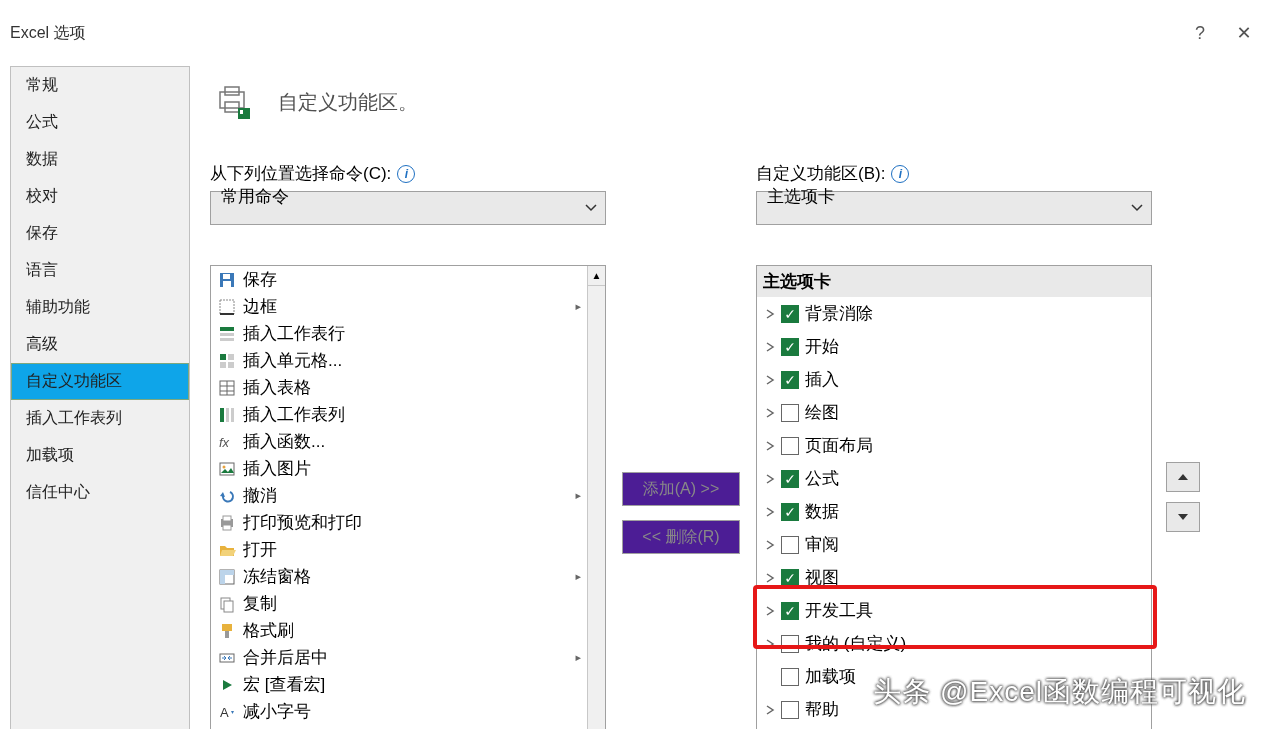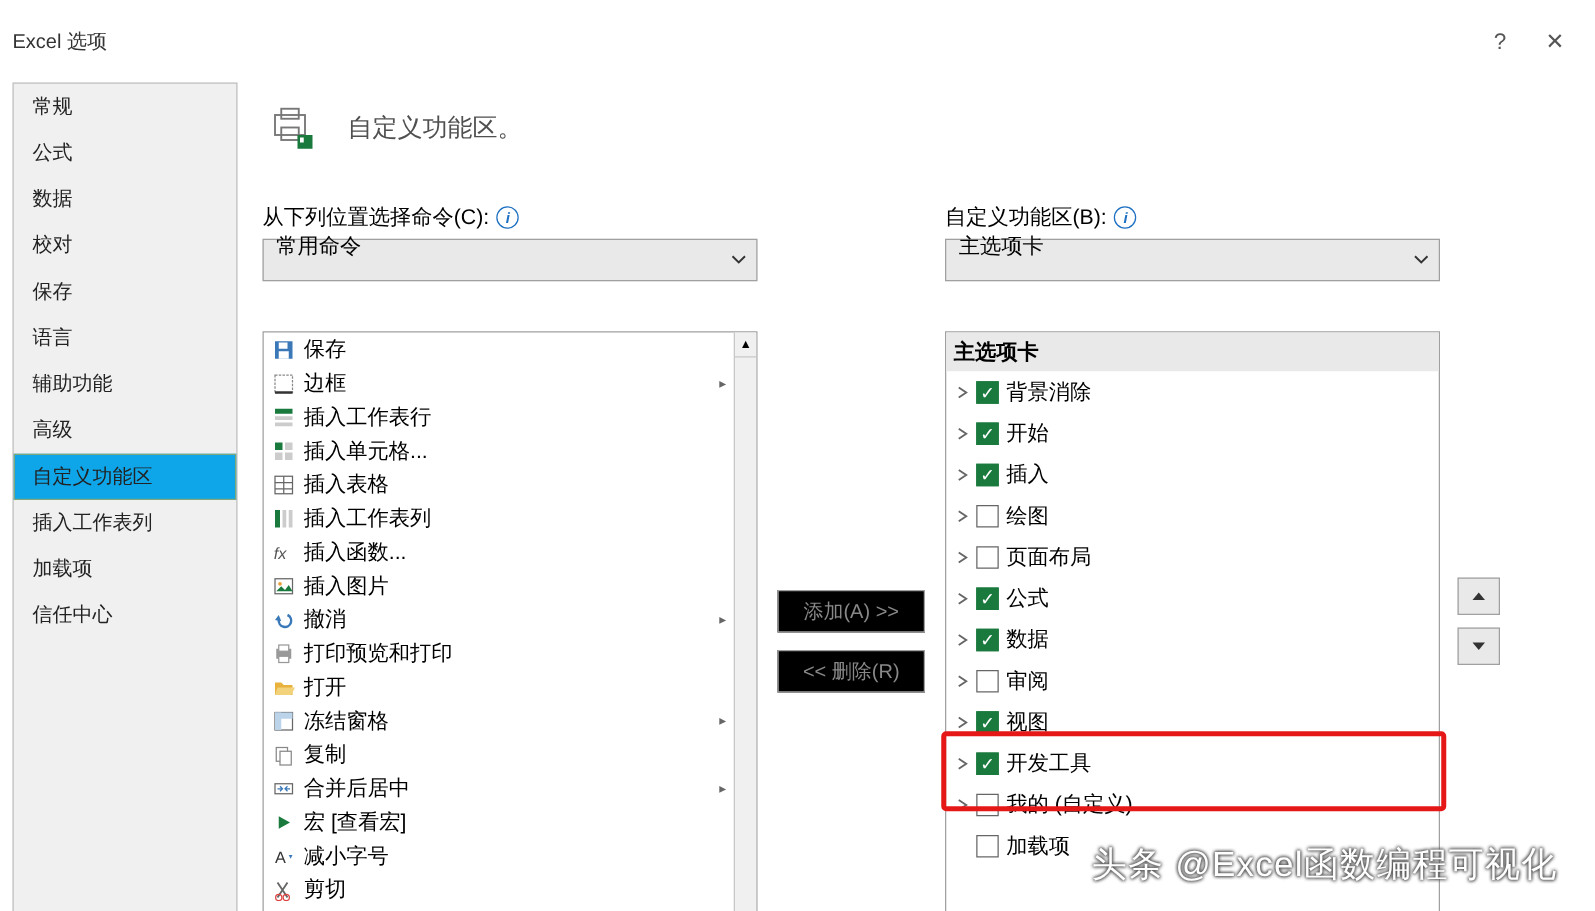--- a/index.html
+++ b/index.html
@@ -30,21 +30,21 @@
 .list-item { display: flex; align-items: center; padding: 0 6px; height: 27px; font-size: 17px; cursor: pointer; }
 .list-item .ico { width: 20px; height: 20px; margin-right: 6px; display: flex; align-items: center; justify-content: center; }
 .list-item .exp { margin-left: auto; font-size: 11px; color: #666; }
 .tree { width: 396px; border: 1px solid #a0a0a0; background: #fff; margin-top: 40px; position: relative; height: 510px; }
 .tree-head { background: #e9e9e9; font-weight: bold; padding: 4px 6px; font-size: 17px; }
 .tree-item { display: flex; align-items: center; padding: 0 6px; height: 33px; font-size: 17px; cursor: pointer; }
 .chev { width: 14px; height: 14px; margin-right: 4px; display: flex; align-items: center; justify-content: center; color: #666; font-size: 12px; }
 .cbx { width: 18px; height: 18px; border: 1px solid #666; margin-right: 6px; display: flex; align-items: center; justify-content: center; }
 .cbx.checked { background: #1a7a3e; border-color: #1a7a3e; color: #fff; font-size: 14px; }
 .mid-btns { display: flex; flex-direction: column; gap: 14px; margin-top: 310px; }
-.mid-btn { width: 118px; height: 34px; background: #000000; border: 1px solid #a0a0a0; font-size: 16px; color: #888; cursor: pointer; display: flex; align-items: center; justify-content: center; }
+.mid-btn { width: 118px; height: 34px; background: #4c1d95; border: 1px solid #a0a0a0; font-size: 16px; color: #888; cursor: pointer; display: flex; align-items: center; justify-content: center; }
 .right-area { position: relative; }
 .updown { position: absolute; right: -48px; top: 300px; display: flex; flex-direction: column; gap: 10px; }
 .ud-btn { width: 34px; height: 30px; background: #e9e9e9; border: 1px solid #a0a0a0; display: flex; align-items: center; justify-content: center; cursor: pointer; }
 .highlight-box { position: absolute; border: 4px solid #e61717; border-radius: 4px; left: -4px; width: 404px; top: 319px; height: 64px; pointer-events: none; }
 .watermark { position: absolute; right: 30px; bottom: 18px; font-size: 28px; color: #fff; text-shadow: 0 0 3px #555, 0 0 3px #555, 0 0 3px #555; font-weight: 500; letter-spacing: 1px; }
 svg { display: block; }
 </style>
 </head>
 <body>
 
@@ -227,20 +227,29 @@
                   <svg width="18" height="18">
                     <rect x="3" y="3" width="9" height="11" fill="#fff" stroke="#888"></rect>
                     <rect x="6" y="6" width="9" height="11" fill="#fff" stroke="#888"></rect>
                   </svg>
                 </span>
                 <span>复制</span>
               </div>
               <div class="list-item">
                 <span class="ico">
                   <svg width="18" height="18">
+                    <rect x="4" y="2" width="10" height="7" fill="#e8b23d"></rect>
+                    <rect x="7" y="9" width="4" height="7" fill="#999"></rect>
+                  </svg>
+                </span>
+                <span>格式刷</span>
+              </div>
+              <div class="list-item">
+                <span class="ico">
+                  <svg width="18" height="18">
                     <rect x="2" y="5" width="14" height="8" fill="none" stroke="#666"></rect>
                     <path d="M4 9 L8 9 M6 7 L8 9 L6 11" fill="none" stroke="#3a78b8"></path>
                     <path d="M14 9 L10 9 M12 7 L10 9 L12 11" fill="none" stroke="#3a78b8"></path>
                   </svg>
                 </span>
                 <span>合并后居中</span>
                 <span class="exp">▸</span>
               </div>
               <div class="list-item">
                 <span class="ico">
@@ -403,20 +412,29 @@
                     <path d="M2 1 L8 5 L2 9" fill="none" stroke="#666" stroke-width="1.5"></path>
                   </svg>
                 </span>
                 <span class="cbx "></span>
                 <span>我的 (自定义)</span>
               </div>
               <div class="tree-item">
                 <span class="chev"></span>
                 <span class="cbx "></span>
                 <span>加载项</span>
+              </div>
+              <div class="tree-item">
+                <span class="chev">
+                  <svg width="10" height="10">
+                    <path d="M2 1 L8 5 L2 9" fill="none" stroke="#666" stroke-width="1.5"></path>
+                  </svg>
+                </span>
+                <span class="cbx "></span>
+                <span>帮助</span>
               </div>
             </div>
           <div class="highlight-box"></div>
         </div>
         <div class="updown">
           <div class="ud-btn">
             <svg width="14" height="10">
                 <path d="M7 2 L12 8 L2 8 Z" fill="#333"></path>
               </svg>
           </div>

